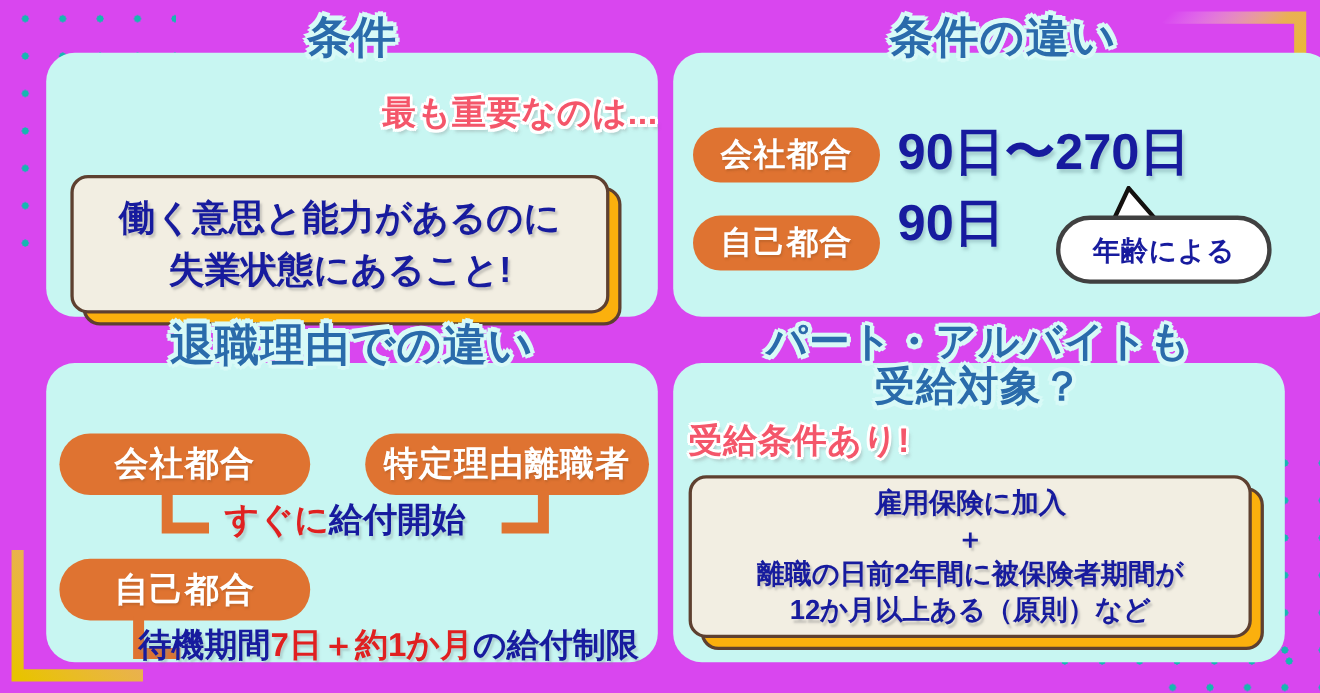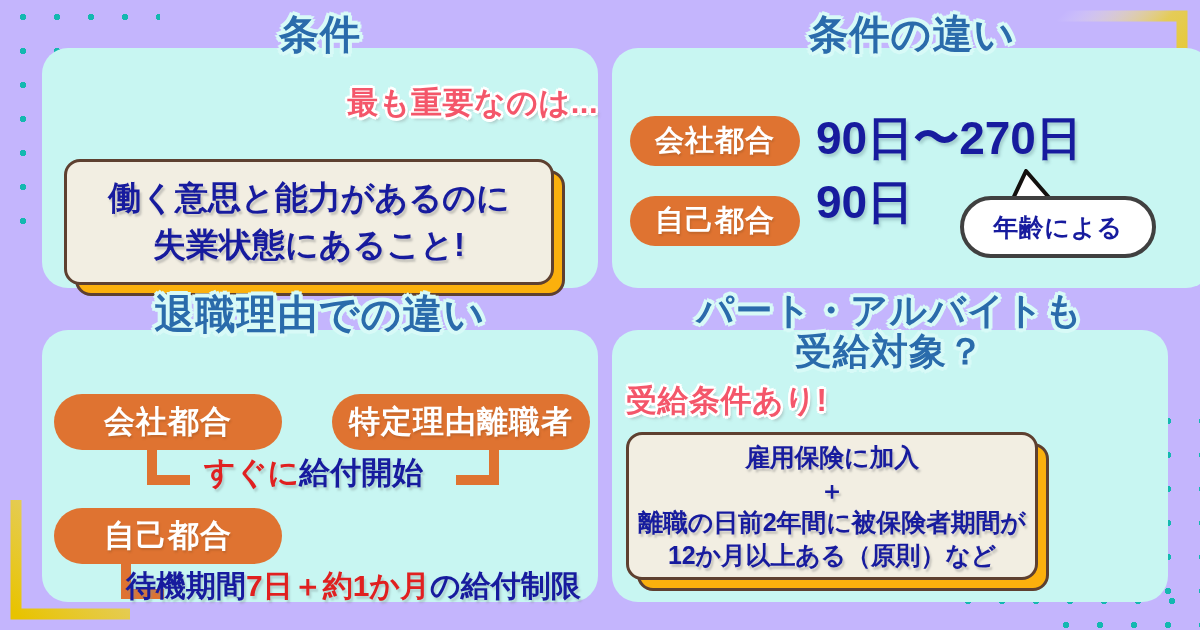--- a/index.html
+++ b/index.html
@@ -9,21 +9,21 @@
     height: 630px;
     overflow: hidden;
     background: #ffffff;
     font-family: "Liberation Sans", "DejaVu Sans", sans-serif;
   }
 
   #stage {
     position: relative;
     width: 1200px;
     height: 630px;
-    background: #c4b5fd;
+    background: #d946ef;
   }
 
   
   .dots {
     position: absolute;
     background-image: radial-gradient(#14b8b0 3.1px, transparent 3.3px);
     background-size: 34px 34px;
     background-position: 6px 6px;
     pointer-events: none;
   }
@@ -109,21 +109,21 @@
   }
   .cream-text {
     color: #171b9e;
     font-weight: 700;
     white-space: pre-line;
     text-shadow: 2px 3px 2px rgba(130,130,130,.38);
   }
   #cream-joken { left: 22px; top: 84px; width: 490px; height: 126px; margin-top: 27px; }
   #cream-joken .cream-text { font-size: 33px; line-height: 1.42; letter-spacing: 0px; }
 
-  #cream-part { left: 14px; top: 102px; width: 412px; height: 148px; }
+  #cream-part { left: 14px; top: 102px; width: 512px; height: 148px; }
   #cream-part .cream-text { font-size: 25px; line-height: 1.30; letter-spacing: -0.2px; }
 
   
   .pill {
     position: absolute;
     background: #df7331;
     color: #ffffff;
     border-radius: 999px;
     font-weight: 700;
     display: flex;

